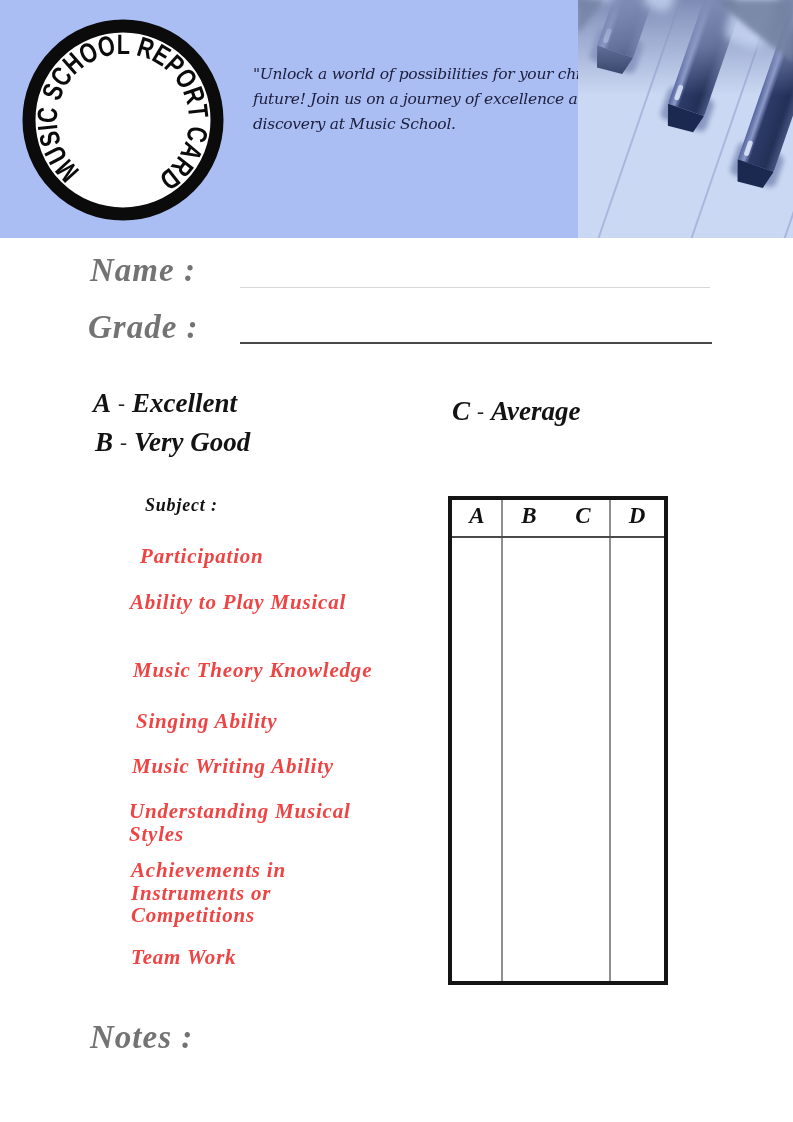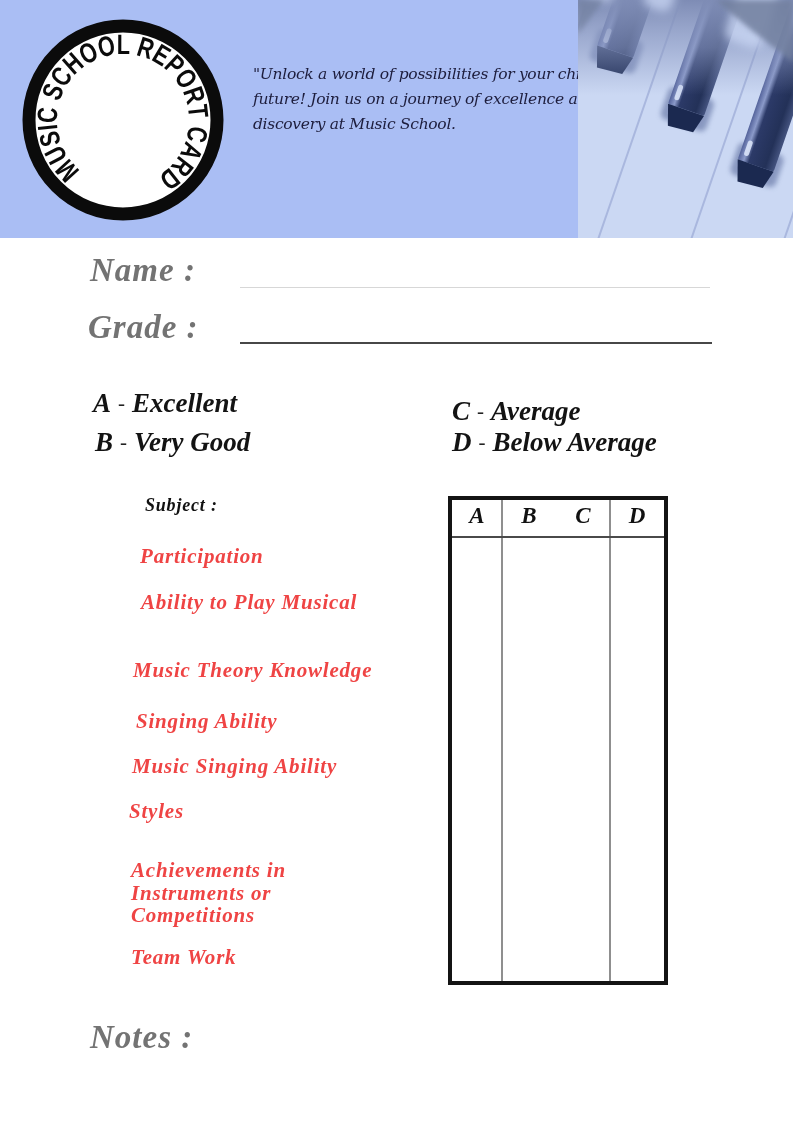--- a/index.html
+++ b/index.html
@@ -26,21 +26,21 @@
   .legend-item{position:absolute;font-size:27px;white-space:nowrap;color:#131313;}
   .legend-item .lt,.legend-item .ds{font-weight:bold;font-style:italic;}
   .legend-item .sep{font-weight:400;font-size:21px;padding:0 7px;vertical-align:2px;color:#222;}
   .li-a{left:93px;top:388px;}  .li-b{left:95px;top:427px;}
   .li-c{left:452px;top:388px;margin-top:8px;} .li-d{left:452px;top:427px;}
   
   .subjects-title{position:absolute;left:129px;top:495px;font-size:18px;
                   font-weight:bold;font-style:italic;letter-spacing:0.8px;margin-left:16px;}
   .subj{position:absolute;font-weight:bold;font-style:italic;font-size:21px;
         line-height:22.5px;letter-spacing:0.8px;color:#ef4444;white-space:nowrap;}
-  .s0{left:140px;top:545px;} .s1{left:130px;top:591px;margin-left:11px;} .s2{left:133px;top:659px;}
+  .s0{left:140px;top:545px;} .s1{left:130px;top:591px;} .s2{left:133px;top:659px;}
   .s3{left:136px;top:710px;} .s4{left:132px;top:755px;} .s5{left:129px;top:800px;}
   .s6{left:131px;top:859px;} .s7{left:131px;top:946px;}
   
   .gtable{position:absolute;left:448px;top:496px;width:220px;height:489px;
           border:4px solid #141414;box-sizing:border-box;background:#fff;}
   .ghead{position:absolute;left:0;top:0;right:0;height:36px;border-bottom:2px solid #4a4a4a;}
   .gh{position:absolute;top:3px;font-weight:bold;font-style:italic;font-size:23px;text-align:center;}
   .gh-a{left:0;width:50px;} .gh-b{left:50px;width:54px;}
   .gh-c{left:104px;width:54px;} .gh-d{left:158px;width:54px;}
   .vline{position:absolute;top:0;bottom:0;width:2px;background:#8f8f8f;}
@@ -144,42 +144,40 @@
 
   <div class="legend-item li-a">
     <span class="lt">A</span><span class="sep">-</span><span class="ds">Excellent</span>
   </div>
   <div class="legend-item li-b">
     <span class="lt">B</span><span class="sep">-</span><span class="ds">Very Good</span>
   </div>
   <div class="legend-item li-c">
     <span class="lt">C</span><span class="sep">-</span><span class="ds">Average</span>
   </div>
-  <div class="legend-item li-d">
-    <span class="lt">D</span><span class="sep">-</span><span class="ds">Below Average</span>
-  </div>
 
   <div class="subjects-title">Subject :</div>
 
   <div class="subj s0">
     <div>Participation</div>
   </div>
   <div class="subj s1">
     <div>Ability to Play Musical</div>
   </div>
   <div class="subj s2">
     <div>Music Theory Knowledge</div>
   </div>
   <div class="subj s3">
     <div>Singing Ability</div>
   </div>
   <div class="subj s4">
-    <div>Music Singing Ability</div>
+    <div>Music Writing Ability</div>
   </div>
   <div class="subj s5">
+    <div>Understanding Musical</div>
     <div>Styles</div>
   </div>
   <div class="subj s6">
     <div>Achievements in</div>
     <div>Instruments or</div>
     <div>Competitions</div>
   </div>
   <div class="subj s7">
     <div>Team Work</div>
   </div>

